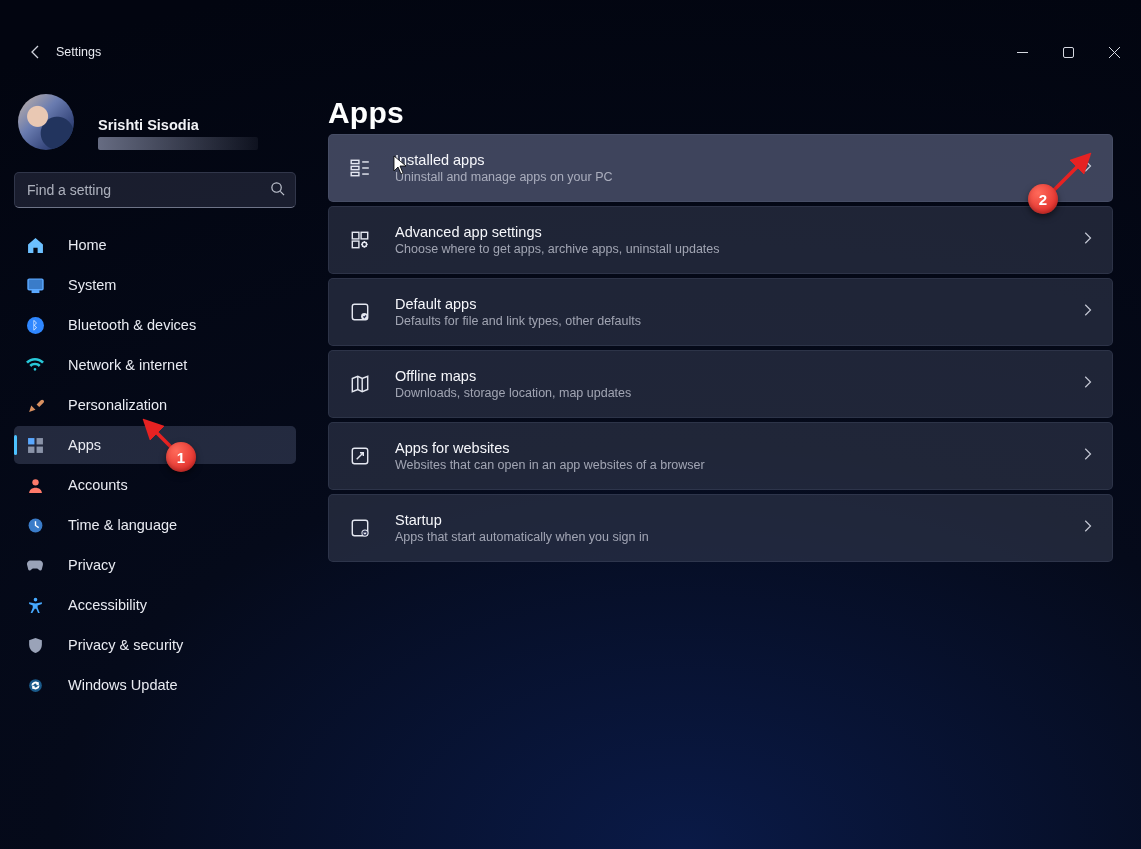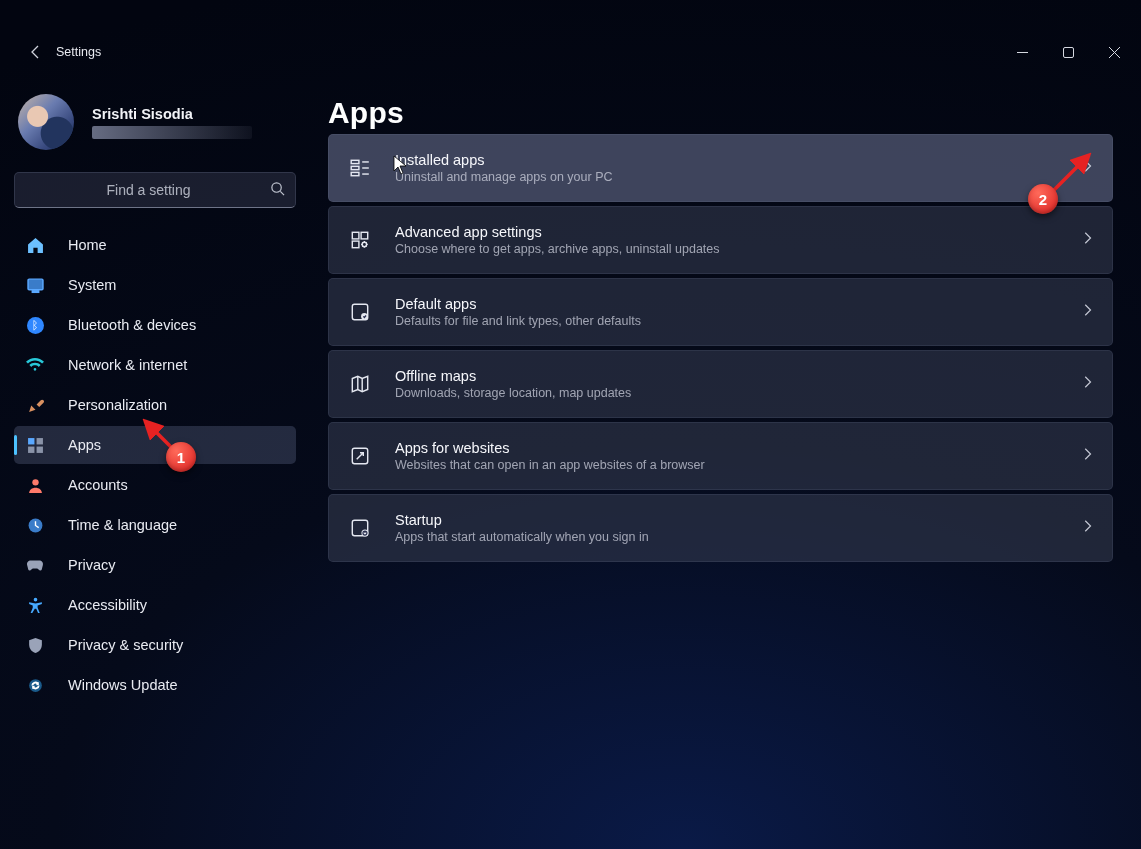--- a/index.html
+++ b/index.html
@@ -39,21 +39,21 @@
     display:flex; align-items:center; justify-content:center;
     color:#d5d8e0;
   }
 
   
   .layout { display:flex; height: calc(849px - 48px); }
 
   
   .sidebar { width: 310px; padding: 8px 14px 0 14px; }
   .profile {
-    display:flex; align-items:center; gap:18px;
+    display:flex; align-items:flex-end; gap:24px;
     padding: 10px 4px 14px 4px;
   }
   .avatar {
     width: 56px; height: 56px; border-radius: 50%;
     background: linear-gradient(135deg,#c8b6a6 0%, #6a7cb0 40%, #3a4b80 70%, #1a2a5a 100%);
     position:relative; overflow:hidden; flex-shrink:0;
   }
   .avatar::after{
     content:""; position:absolute; inset:0;
     background: radial-gradient(circle at 35% 40%, #e9c8b3 0 10px, transparent 11px),
@@ -71,21 +71,21 @@
     height: 36px;
     background: rgba(45,50,70,0.55);
     border: 1px solid rgba(120,130,160,0.25);
     border-bottom: 1.5px solid rgba(180,188,210,0.55);
     border-radius: 5px;
     display:flex; align-items:center;
     padding: 0 10px 0 12px;
   }
   .search input {
     flex:1; background:transparent; border:none; outline:none;
-    color:#3b82f6; font-size:14px;text-align:center;
+    color:#3b82f6; font-size:14px;
   }
   .search input::placeholder{ color: rgba(220,224,235,0.75);}
   .search .sicon { color: rgba(220,224,235,0.85);}
 
   .nav { list-style:none; }
   .nav li {
     height: 38px;
     display:flex; align-items:center;
     gap: 24px;
     padding: 0 10px 0 12px;

